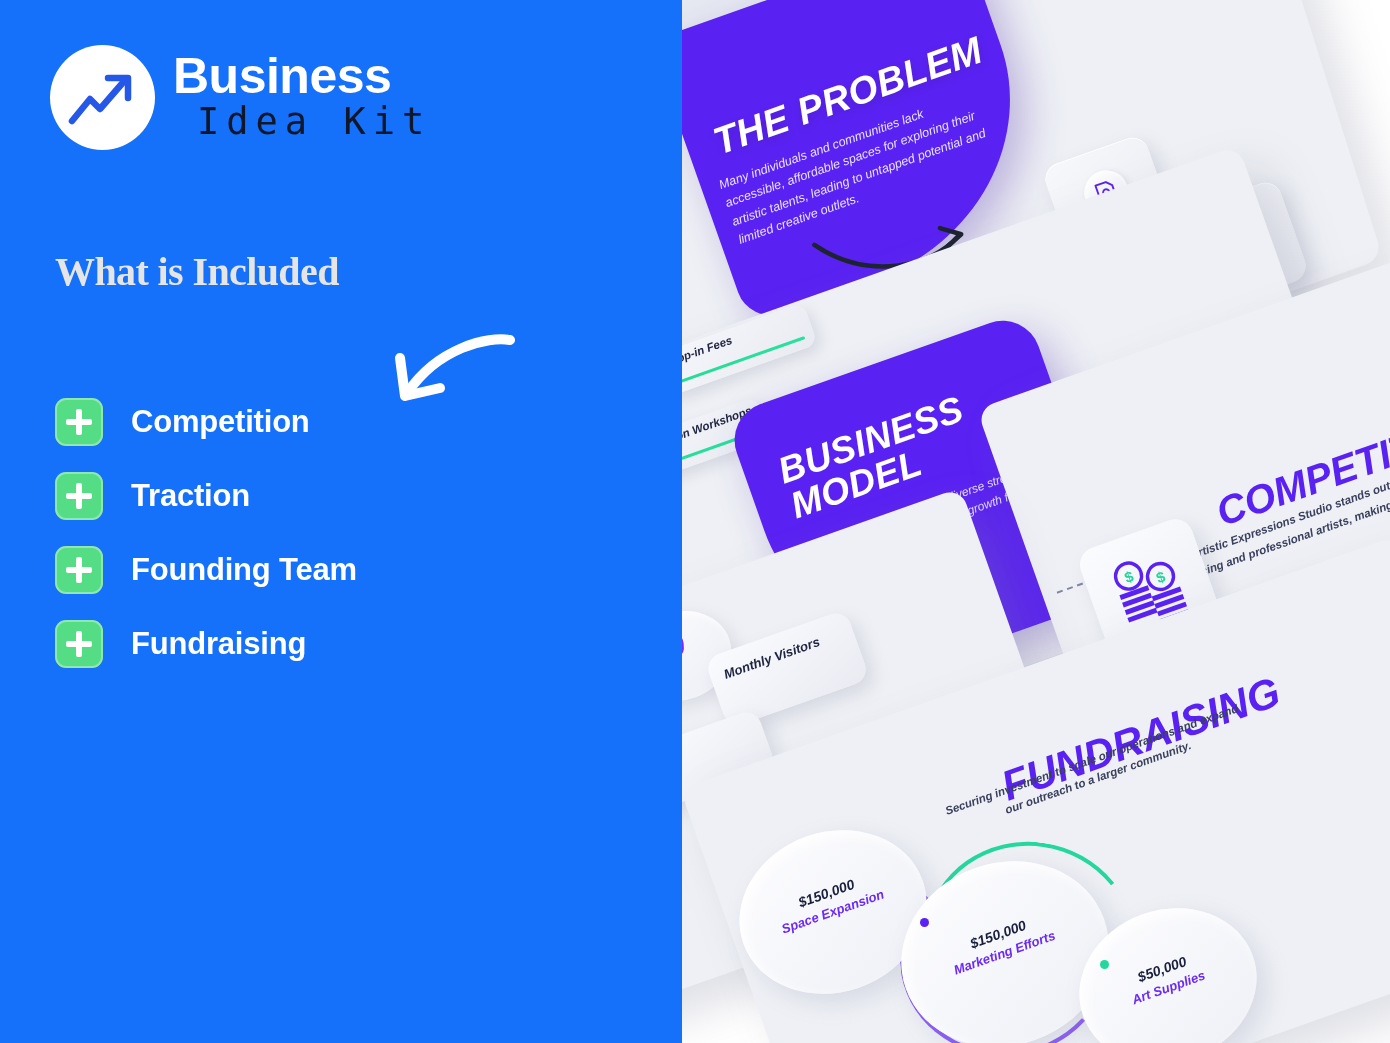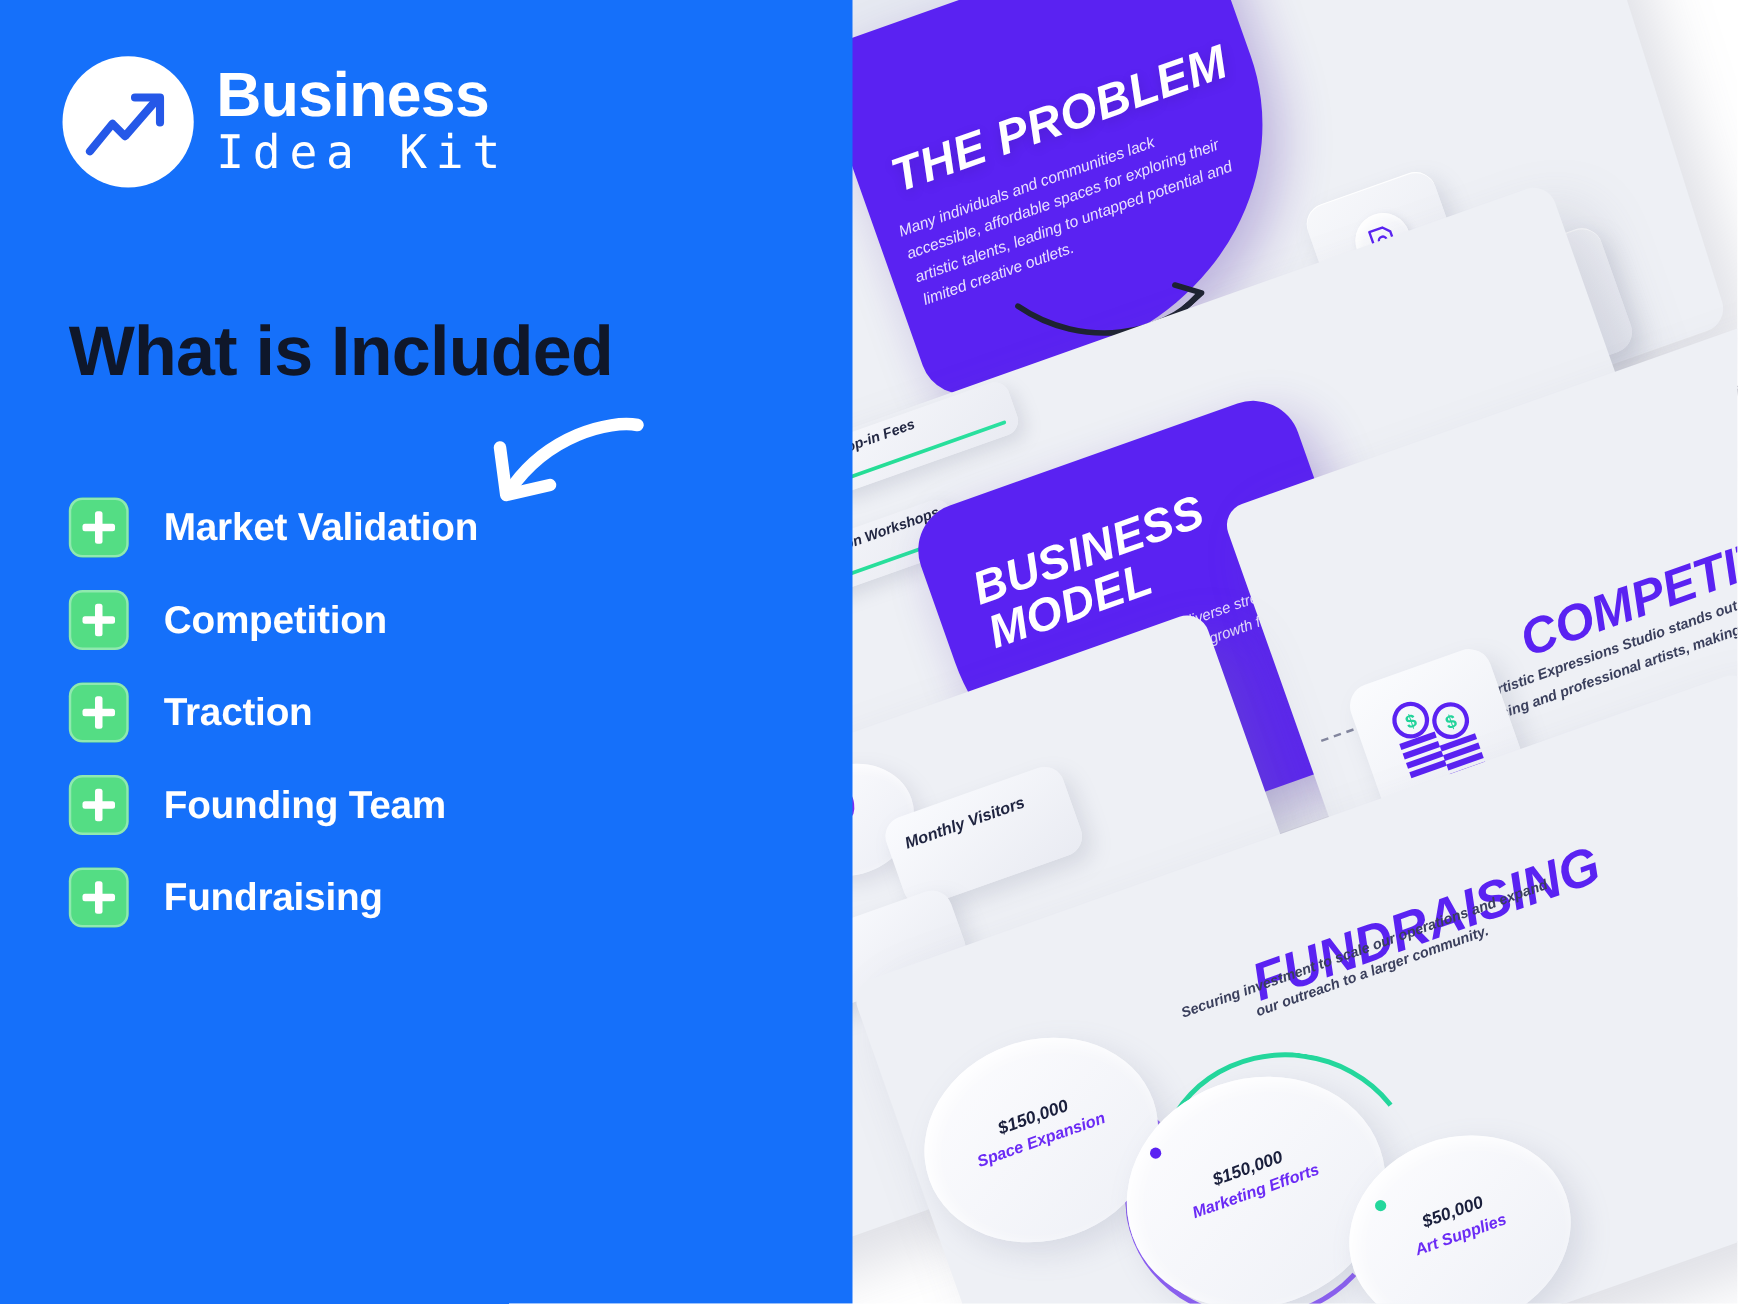--- a/index.html
+++ b/index.html
@@ -213,25 +213,25 @@
   .logo-mark{
     width:105px; height:105px; border-radius:50%; background:#fff;
     display:flex; align-items:center; justify-content:center; flex:0 0 auto;
   }
   .logo-text{ display:flex; flex-direction:column; }
   .logo-t1{
     font-size:50px; font-weight:800; color:#fff; line-height:1.0; letter-spacing:-.5px;
   }
   .logo-t2{
     font-family:"DejaVu Sans Mono", monospace;
-    font-size:37px; font-weight:400; color:#ffffff; letter-spacing:7px; line-height:1.15;
+    font-size:37px; font-weight:400; color:#0f172a; letter-spacing:7px; line-height:1.15;margin-left:24px;
   }
   .headline{
     position:absolute; left:55px; top:248px;
-    font-size:56px; font-weight:800; color:#0f172a; letter-spacing:-.6px;
+    font-size:40px; font-weight:800; color:#e5e5e5; letter-spacing:-.6px;font-family:Liberation Serif, serif;
   }
   .hint-arrow{ position:absolute; left:392px; top:330px; }
 
   .list{ position:absolute; left:55px; top:385px; width:560px; }
   .litem{ display:flex; align-items:center; height:74px; gap:28px; }
   .plus{
     width:48px; height:48px; flex:0 0 auto; border-radius:11px;
     background:#54DD84;
     box-shadow:0 0 0 2px rgba(255,255,255,.35) inset;
     position:relative;
@@ -439,24 +439,20 @@
     <div class="headline">What is Included</div>
 
     <svg class="hint-arrow" width="125" height="78" viewBox="0 0 125 78">
       <path d="M118 10 C96 6 46 18 16 62" stroke="#ffffff" stroke-width="10" fill="none" stroke-linecap="round"></path>
       <path d="M8 28 L13 66 L48 58" stroke="#ffffff" stroke-width="10" fill="none" stroke-linecap="round" stroke-linejoin="round"></path>
     </svg>
 
     <div class="list">
       <div class="litem">
         <div class="plus"></div>
-        <div class="ltext">Market Validation</div>
-      </div>
-      <div class="litem">
-        <div class="plus"></div>
         <div class="ltext">Competition</div>
       </div>
       <div class="litem">
         <div class="plus"></div>
         <div class="ltext">Traction</div>
       </div>
       <div class="litem">
         <div class="plus"></div>
         <div class="ltext">Founding Team</div>
       </div>

